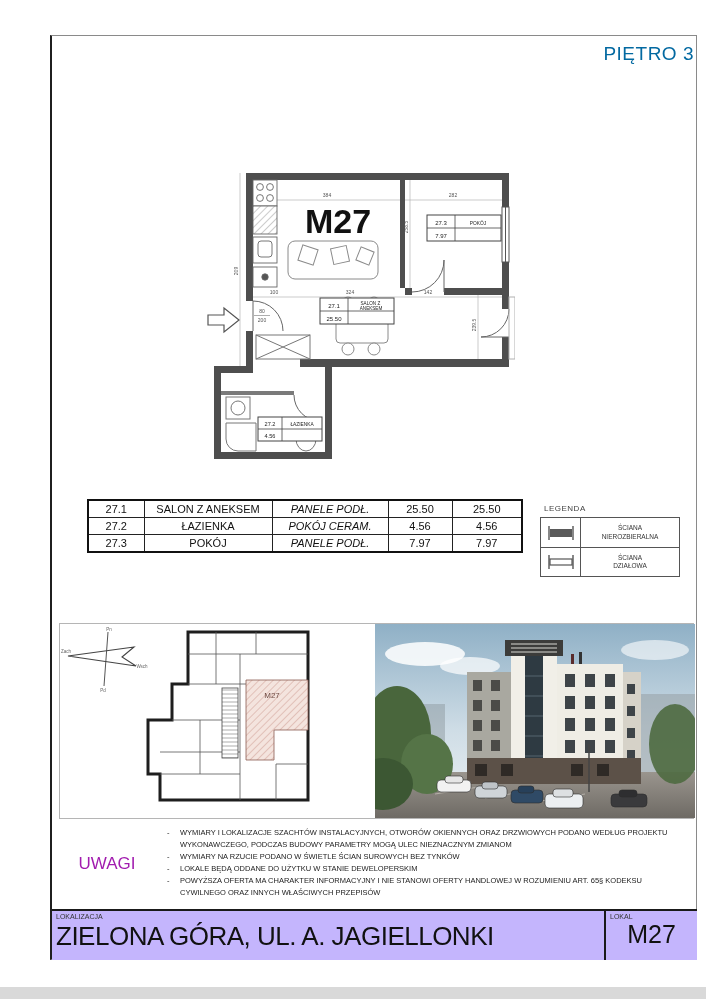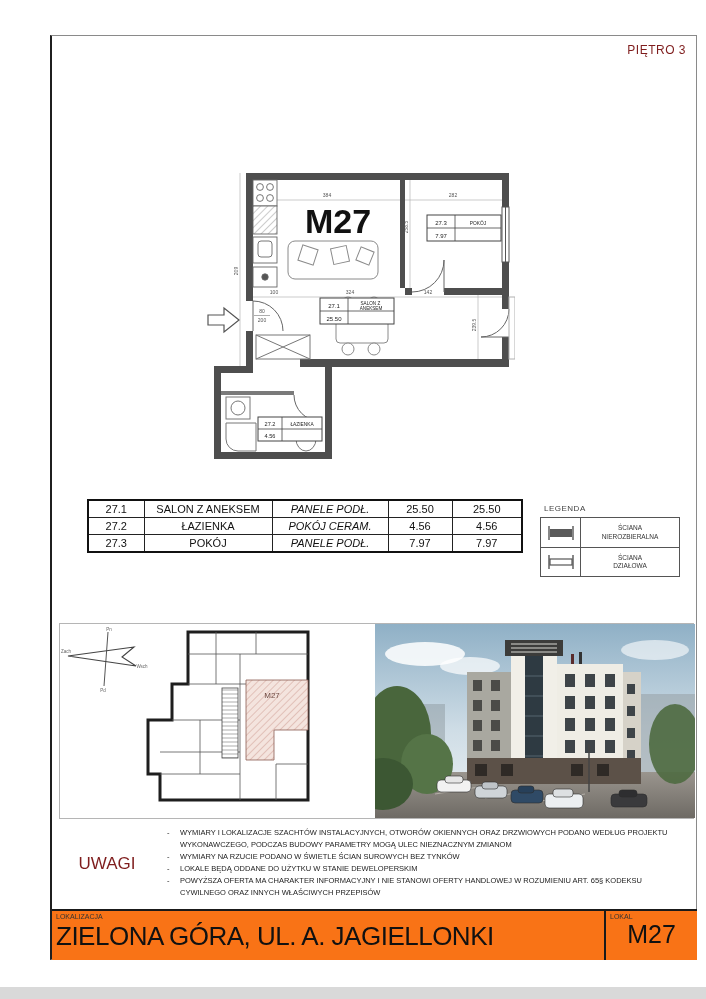--- a/index.html
+++ b/index.html
@@ -1,21 +1,21 @@
 <!DOCTYPE html>
 <html><head>
 <meta charset="utf-8">
 <style>
   * { margin:0; padding:0; box-sizing:border-box; }
   html,body { background:#fff; }
   body { font-family:"Liberation Sans", sans-serif; color:#1a1a1a; }
   .page { position:relative; width:706px; height:999px; background:#ffffff; overflow:hidden; }
   .frame { position:absolute; left:50px; top:35px; width:647px; height:925px;
            border:1px solid #8a8a8a; border-left:2px solid #1f1f1f; background:#fff; }
-  .floor-label { position:absolute; top:7px; right:10px; font-size:12px; color:#7f1d1d; letter-spacing:0.5px; }
+  .floor-label { position:absolute; top:7px; right:2px; font-size:19px; color:#0369a1; letter-spacing:0.5px; }
 
   .plan-wrap { position:absolute; left:148px; top:131px; width:315px; height:298px; }
 
   
   .area-table { position:absolute; left:35px; top:463px; border-collapse:collapse; font-size:11px; color:#111; }
   .area-table td { border:1px solid #222; text-align:center; padding:2px 3px; background:#fff; }
   .area-table { border:2px solid #111; }
   .area-table td.name { width:128px;text-align:center; }
   .area-table td.no { width:56px; }
   .area-table td.floor { width:116px;font-style:italic; }
@@ -35,28 +35,28 @@
 
   
   .bottom-panel { position:absolute; left:7px; top:587px; width:635px; height:196px;
                   border:1px solid #b5b5b5; display:flex; background:#fff; }
   .keyplan-half { position:relative; width:315px; height:100%; background:#fff; }
   .render-half { position:relative; width:320px; height:100%; }
 
   
   .notes { position:absolute; left:0; top:783px; width:645px; height:90px; display:flex; }
   .notes-label { width:110px; display:flex; align-items:center; justify-content:center;
-                 font-size:17px; color:#7f1d1d; }
+                 font-size:17px; color:#a21caf; }
   .notes-list { flex:1; list-style:none; padding:8px 10px 0 18px; }
   .notes-list li { position:relative; font-size:7.5px; line-height:1.6; color:#222; max-width:530px; }
   .notes-list li::before { content:"-"; position:absolute; left:-13px; }
 
   
   .title-block { position:absolute; left:0; top:873px; width:645px; height:51px;
-                 border-top:2px solid #1a1a1a; display:flex; background:#f97316; }
+                 border-top:2px solid #1a1a1a; display:flex; background:#c4b5fd; }
   .tb-left { flex:1; padding:2px 4px; }
   .tb-right { width:93px; border-left:2px solid #1a1a1a; padding:2px 4px; }
   .tb-caption { font-size:7px; color:#333; }
   .tb-location { font-size:26px; color:#111; letter-spacing:-0.5px; white-space:nowrap; margin-top:1px; }
   .tb-unit { font-size:25px; color:#111; text-align:center; margin-top:0px; }
 
   .scan-strip-bottom { position:absolute; left:0; bottom:0; width:706px; height:12px; background:#d9d9d9; }
 
   svg text { font-family:"Liberation Sans", sans-serif; }
 </style>

